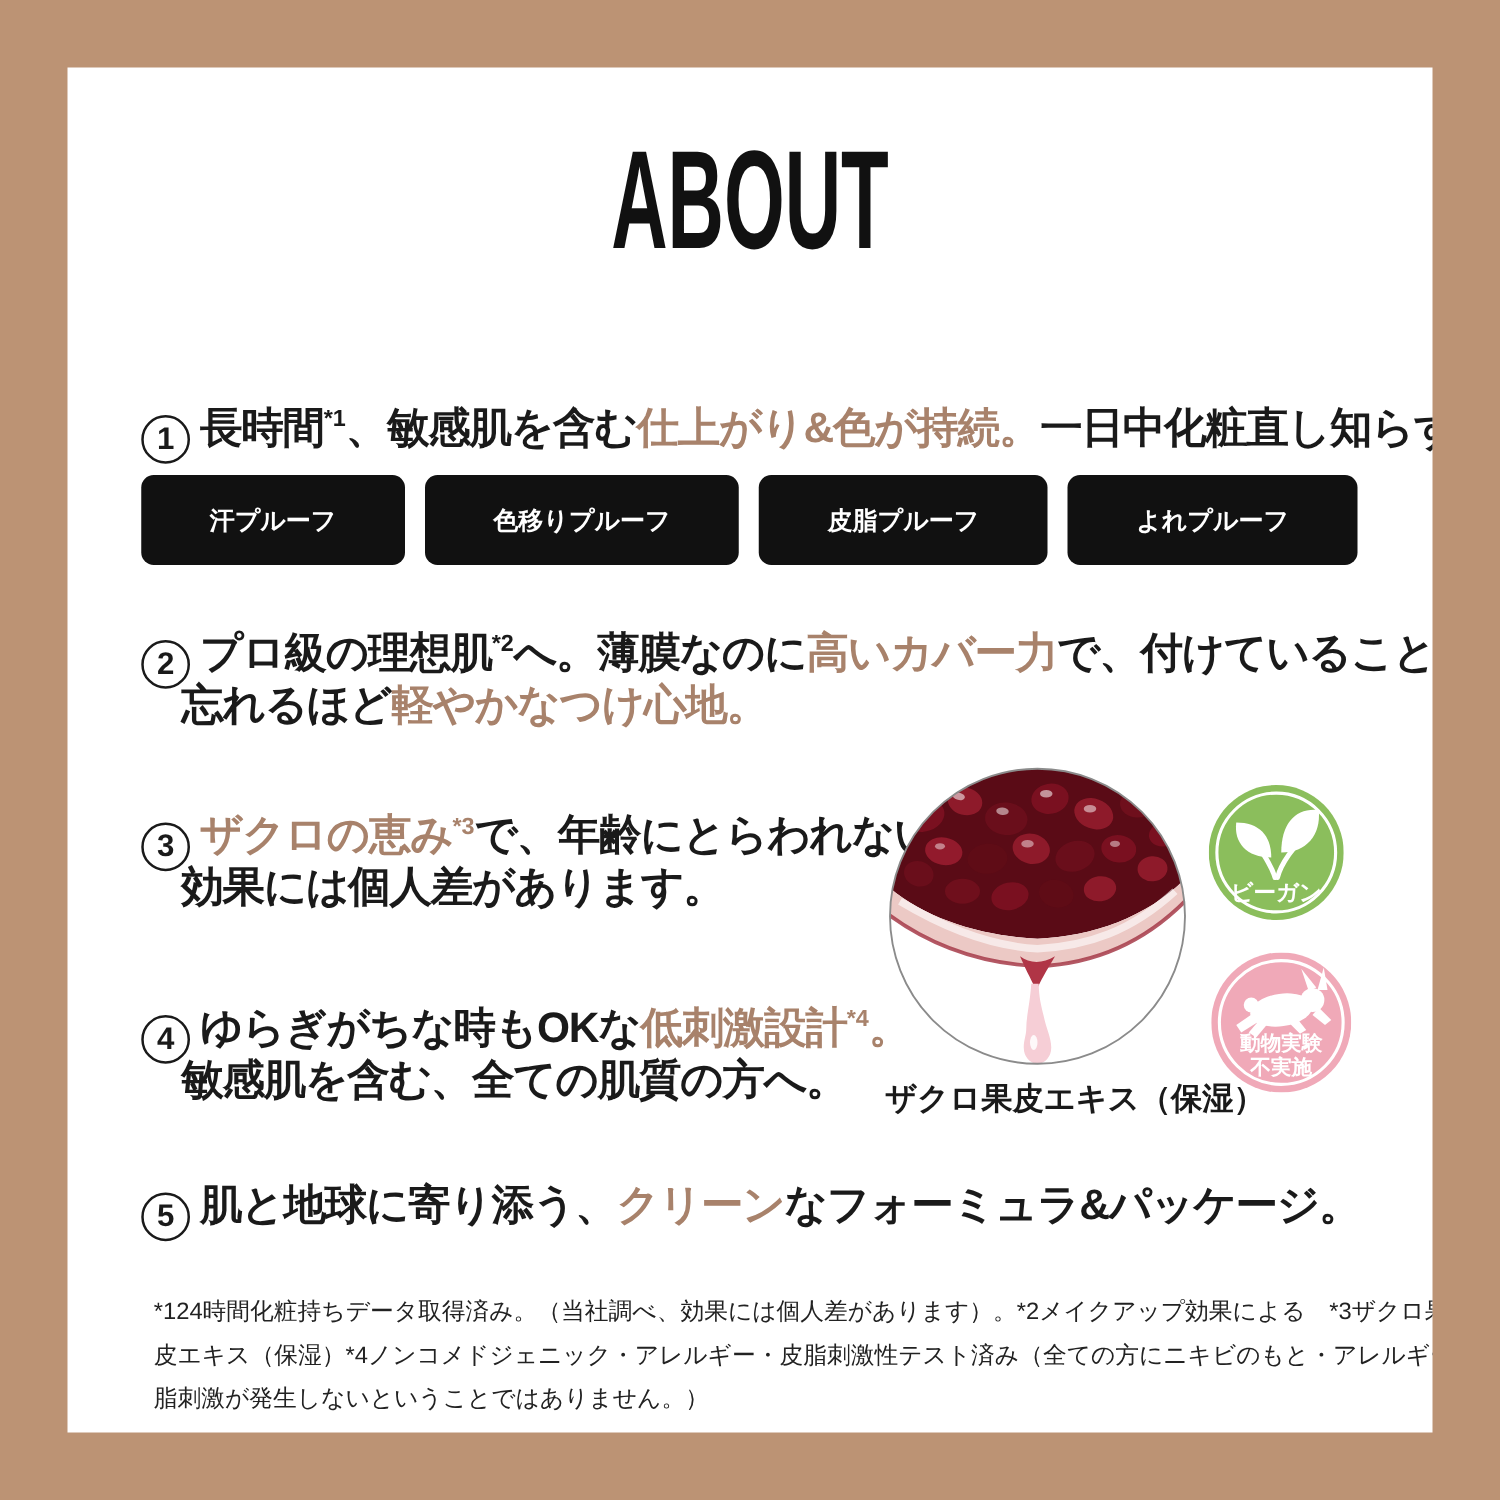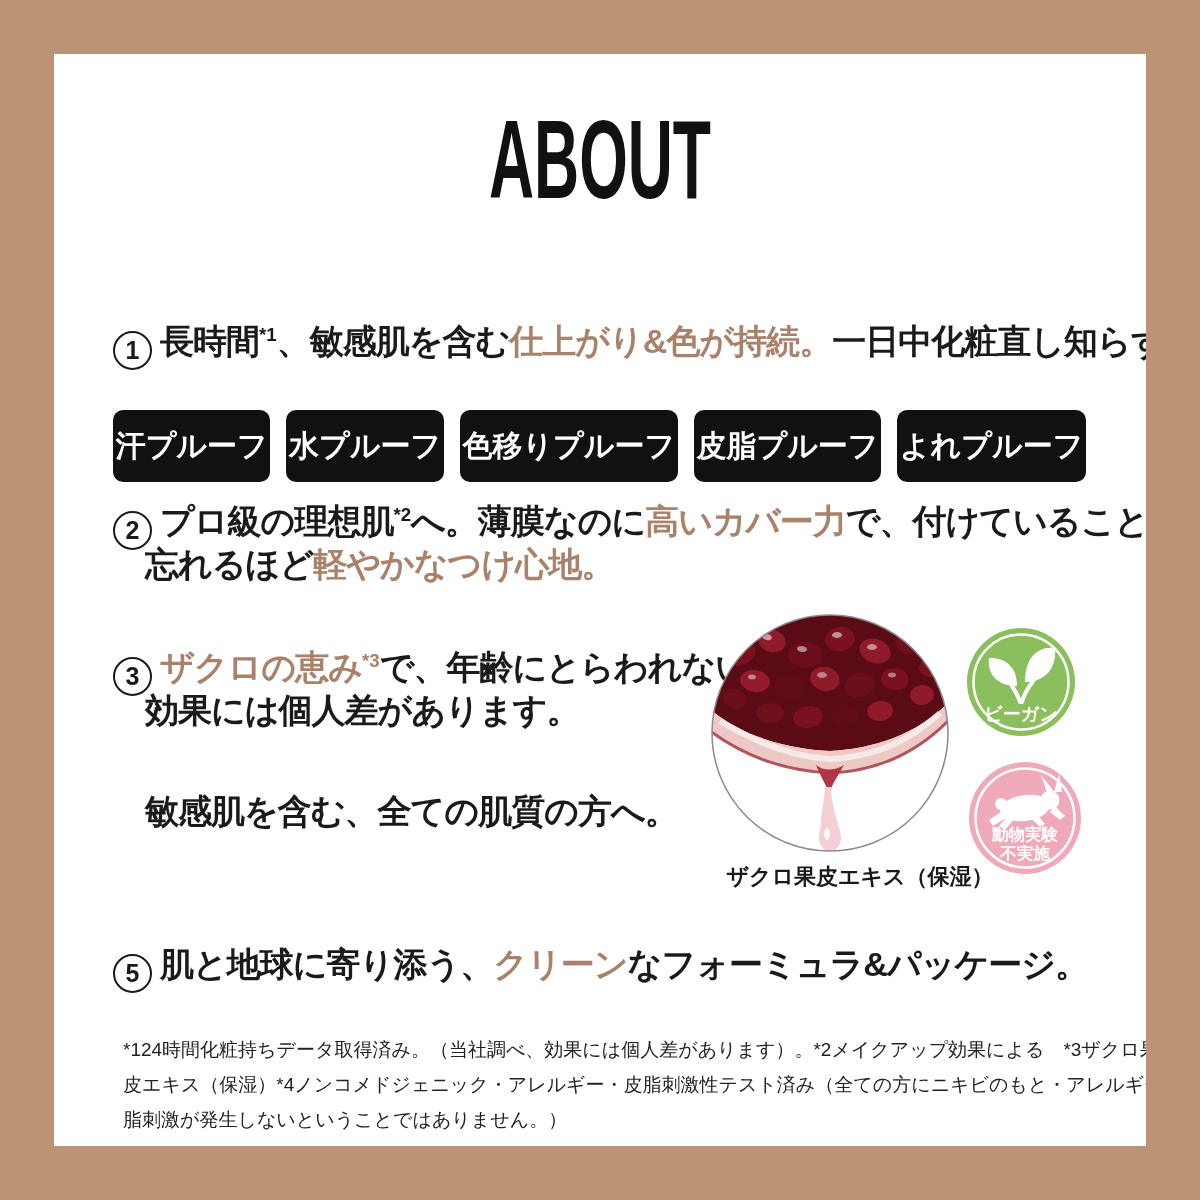--- a/index.html
+++ b/index.html
@@ -18,28 +18,28 @@
   .fline.cont { padding-left:32px;font-family:Liberation Mono, monospace; }
   .accent { color:var(--accent,#A8826B); }
   sup { font-size:0.55em; vertical-align:super; letter-spacing:0; }
   .num { display:inline-flex; align-items:center; justify-content:center; width:39px; height:39px;
          border:2.5px solid #1a1a1a; border-radius:50%; font-size:25px; letter-spacing:0;
          margin-right:8px; vertical-align:-6px; font-weight:800; }
   .f1 { top:254px; } .f2 { top:434px; } .f3 { top:580px; } .f4 { top:734px; } .f5 { top:884px;text-align:right; }
 
   .badges { position:absolute; top:326px; left:59px; width:973px; display:flex; gap:16px; }
   .badge { flex:1 1 auto; height:72px; background:var(--badge,#111111); color:#fff; border-radius:10px;
-           display:flex; align-items:center; justify-content:center; font-size:30px; font-weight:800;margin-top:30px; }
+           display:flex; align-items:center; justify-content:center; font-size:20px; font-weight:800; }
 
   .pom { position:absolute; left:656px; top:559px; width:240px; height:240px; }
   .cert { position:absolute; }
   .vegan { left:913px; top:574px; width:108px; height:108px; }
   .rabbit { left:915px; top:708px; width:112px; height:112px; }
   .caption { position:absolute; left:626px; top:808px; width:360px; text-align:center;
-             font-size:22px; font-weight:700; color:#1a1a1a; }
+             font-size:25px; font-weight:700; color:#1a1a1a; }
 
   .footnote { position:absolute; left:69px; top:978px; font-size:19px; line-height:35px;
               color:#222; font-weight:400; }
   .footnote div { white-space:nowrap; }
 </style>
 </head>
 <body>
 
 <div class="canvas" style="--frame: #BC9374; --accent: #A8826B; --badge: #111111;">
   <div class="page">
@@ -49,35 +49,35 @@
         <text x="170" y="84" text-anchor="middle" font-size="112" font-weight="bold" font-family="&quot;Liberation Sans&quot;,&quot;DejaVu Sans&quot;,sans-serif" textLength="222" lengthAdjust="spacingAndGlyphs" fill="#111">ABOUT</text>
       </svg>
     </div>
 
     <div class="feature f1">
         <div class="fline"><span class="num">1</span><span>長時間</span><sup>*1</sup><span>、敏感肌を含む</span><span class="accent">仕上がり&amp;色が持続。</span><span>一日中化粧直し知らず。</span></div>
       </div>
 
     <div class="badges">
         <div class="badge">汗プルーフ</div>
-        <div class="badge">水プルーフ</div>
         <div class="badge">色移りプルーフ</div>
         <div class="badge">皮脂プルーフ</div>
         <div class="badge">よれプルーフ</div>
       </div>
 
     <div class="feature f2">
         <div class="fline"><span class="num">2</span><span>プロ級の理想肌</span><sup>*2</sup><span>へ。薄膜なのに</span><span class="accent">高いカバー力</span><span>で、付けていることを</span></div>
         <div class="fline cont"><span>忘れるほど</span><span class="accent">軽やかなつけ心地。</span></div>
       </div>
     <div class="feature f3">
         <div class="fline"><span class="num">3</span><span class="accent">ザクロの恵み</span><sup class="accent">*3</sup><span>で、年齢にとらわれない、</span></div>
         <div class="fline cont"><span>効果には個人差があります。</span></div>
       </div>
     <div class="feature f4">
+        <div class="fline"><span class="num">4</span><span>ゆらぎがちな時もOKな</span><span class="accent">低刺激設計</span><sup class="accent">*4</sup><span class="accent">。</span></div>
         <div class="fline cont"><span>敏感肌を含む、全ての肌質の方へ。</span></div>
       </div>
     <div class="feature f5">
         <div class="fline"><span class="num">5</span><span>肌と地球に寄り添う、</span><span class="accent">クリーン</span><span>なフォーミュラ&amp;パッケージ。</span></div>
       </div>
 
     <svg class="pom" viewBox="0 0 240 240">
       <defs>
           <clipPath id="pomclip">
             <circle cx="120" cy="120" r="118"></circle>

